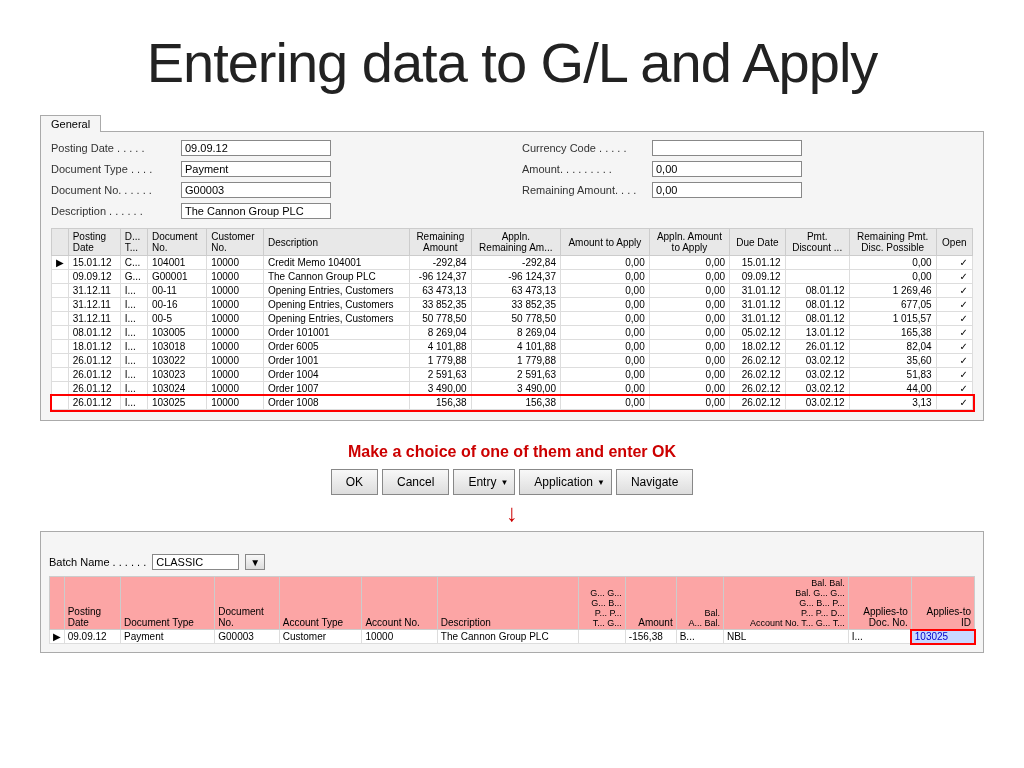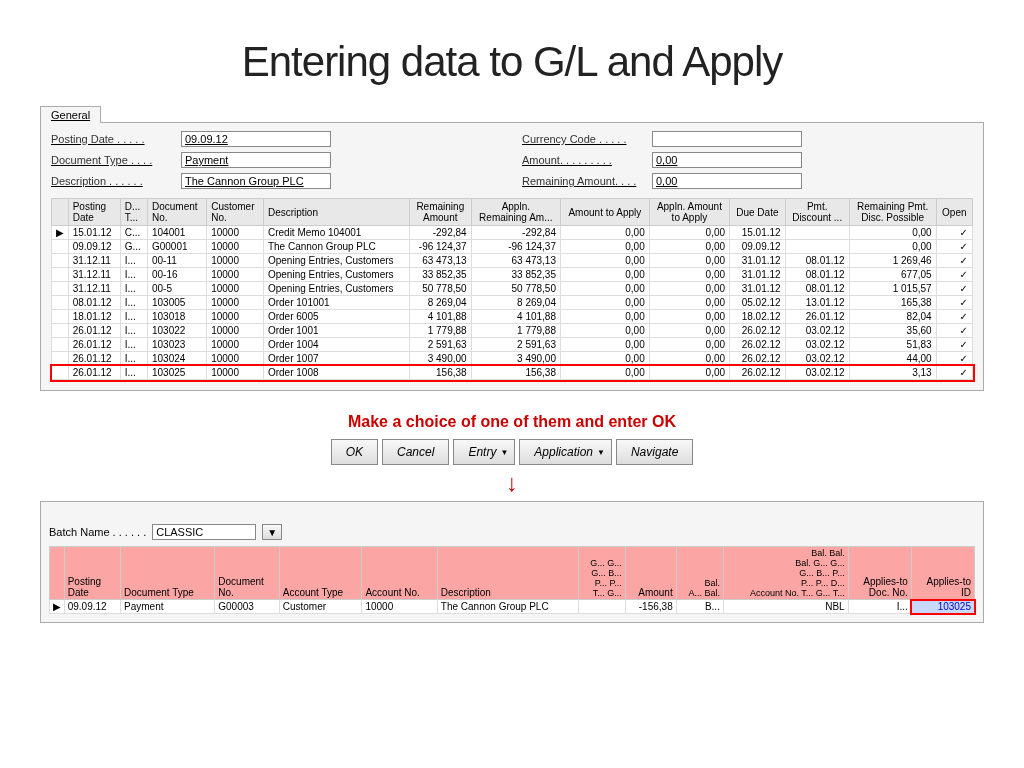--- a/index.html
+++ b/index.html
@@ -8,24 +8,24 @@
       font-family: Arial, sans-serif;
       font-size: 12px;
       color: #000;
       width: 1024px;
       min-height: 768px;
       overflow-x: hidden;
     }
 
     
     .page-title {
-      font-size: 42px;
+      font-size: 56px;
       font-weight: 300;
       text-align: center;
-      padding: 38px 0 20px 0;
+      padding: 30px 0 20px 0;
       color: #222;
       letter-spacing: -1px;
     }
 
     
     .main-container {
       padding: 0 40px 20px 40px;
     }
 
     
@@ -38,29 +38,27 @@
     .panel-tab {
       display: inline-block;
       background: #f5f5f5;
       border: 1px solid #aaa;
       border-bottom: none;
       padding: 2px 10px;
       font-size: 11px;
       margin-bottom: -1px;
       position: relative;
       z-index: 1;
-      text-decoration: underline;
     }
 
     .form-row {
       display: flex;
       align-items: center;
       margin-bottom: 3px;
       font-size: 11px;
-      text-decoration: underline;
     }
     .form-label {
       width: 130px;
       text-align: left;
       color: #333;
     }
     .form-input {
       border: 1px solid #888;
       background: #fff;
       padding: 1px 3px;
@@ -125,21 +123,20 @@
     .btn {
       border: 1px solid #888;
       background: linear-gradient(to bottom, #f8f8f8, #ddd);
       padding: 4px 14px;
       font-size: 12px;
       cursor: pointer;
       height: 26px;
       display: flex;
       align-items: center;
       gap: 2px;
-      font-style: italic;
     }
     .btn.with-arrow { padding-right: 6px; }
     .btn-arrow {
       font-size: 8px;
       margin-left: 2px;
     }
 
     
     .arrow-container {
       display: flex;
@@ -166,21 +163,21 @@
       margin-bottom: 6px;
       font-size: 11px;
       margin-top: 16px;
     }
     .batch-input {
       border: 1px solid #888;
       background: #fff;
       padding: 1px 3px;
       font-size: 11px;
       height: 16px;
-      width: 104px;
+      width: 87px;
     }
     .batch-btn {
       border: 1px solid #888;
       background: linear-gradient(to bottom, #f8f8f8, #ddd);
       padding: 0 4px;
       height: 16px;
       font-size: 10px;
       cursor: pointer;
     }
 
@@ -200,21 +197,20 @@
       font-weight: normal;
       font-size: 10px;
       white-space: pre-line;
       vertical-align: bottom;
     }
     .bottom-table th.left { text-align: left; }
     .bottom-table td {
       border: 1px solid #ddd;
       padding: 1px 3px;
       white-space: nowrap;
-      text-align: right;
     }
     .bottom-table td.left { text-align: left; }
     .highlighted-cell {
       background: #c8d8ff;
       border: 1px solid #0000cc !important;
       color: #0000cc;
     }
     .red-box-cell {
       outline: 2px solid red;
       outline-offset: -1px;
@@ -233,20 +229,24 @@
       <div class="form-grid">
         <div class="form-col">
 
         <div class="form-row">
               <span class="form-label">Posting Date . . . . .</span>
     <input class="form-input medium" type="text" value="09.09.12" readonly="" style="">
             </div>
             <div class="form-row">
               <span class="form-label">Document Type . . . .</span>
     <input class="form-input medium" type="text" value="Payment" readonly="" style="">
+            </div>
+            <div class="form-row">
+              <span class="form-label">Document No. . . . . .</span>
+    <input class="form-input medium" type="text" value="G00003" readonly="" style="">
             </div>
             <div class="form-row">
               <span class="form-label">Description . . . . . .</span>
     <input class="form-input medium" type="text" value="The Cannon Group PLC" readonly="" style="">
             </div>
           </div>
         <div class="form-col">
 
         <div class="form-row">
               <span class="form-label">Currency Code . . . . .</span>

